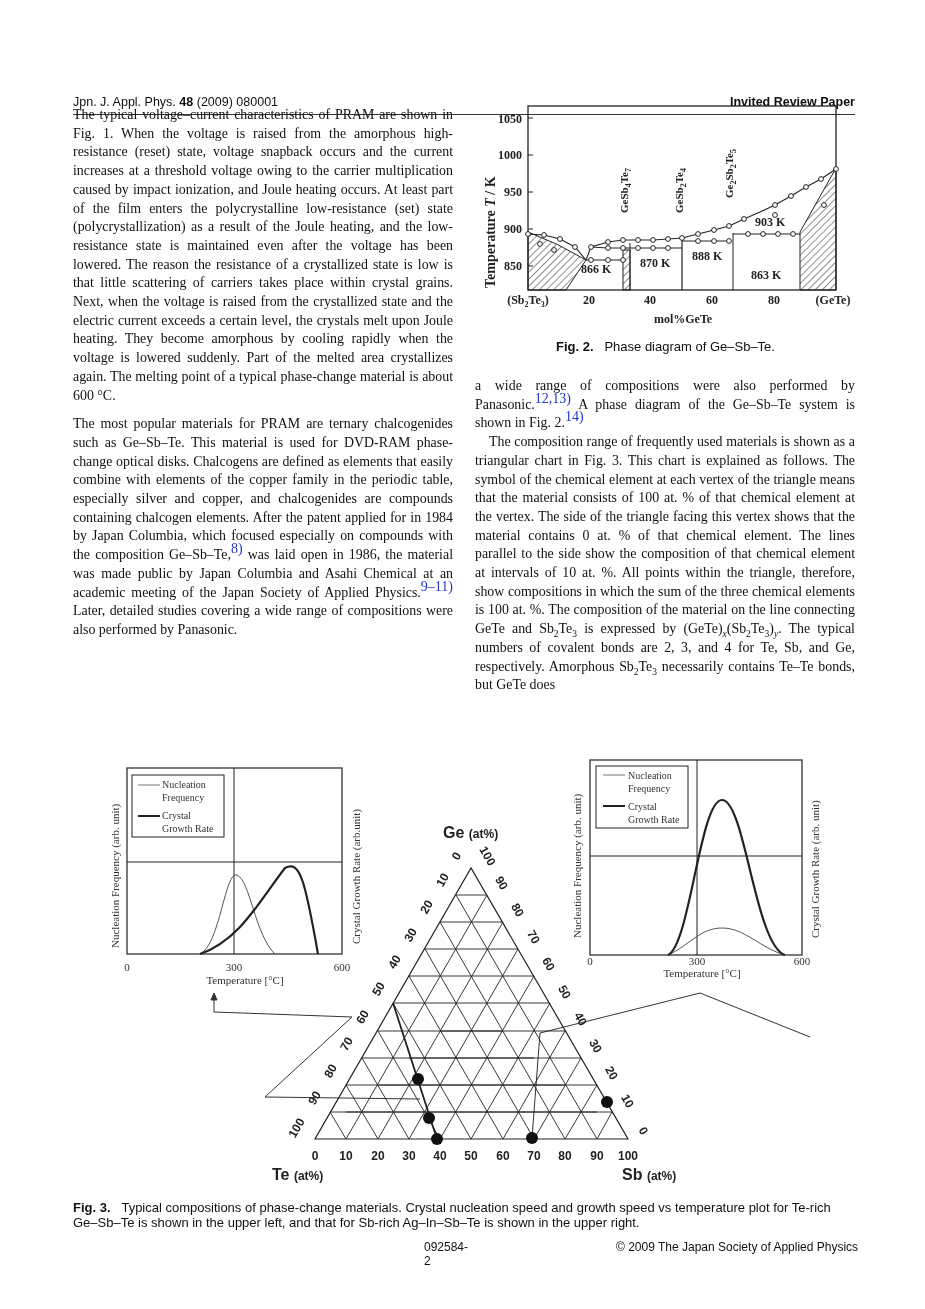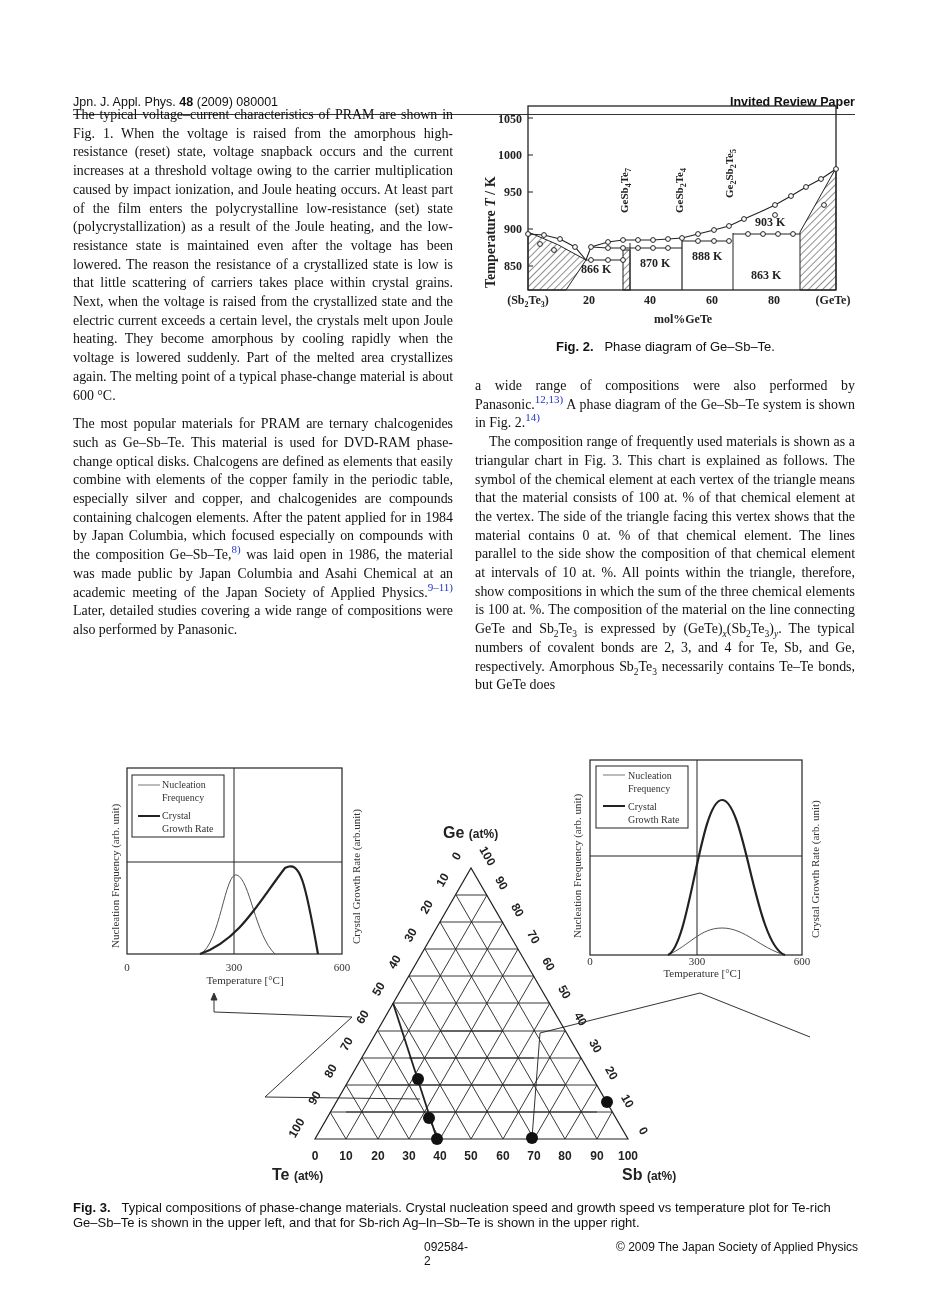--- a/index.html
+++ b/index.html
@@ -10,21 +10,21 @@
   #header .left { position:absolute; left:0; top:1px; }
   #header .right { position:absolute; right:0; top:1px; font-weight:bold; }
   .col { position:absolute; font-size:13.9px; line-height:18.7px; text-align:justify; }
   #col-left { left:73px; top:106px; width:380px; }
   #col-right { left:475px; top:377px; width:380px; }
   h2 { font-family:"Liberation Sans", sans-serif; font-size:13.5px; font-weight:bold; margin:0 0 6px 0; line-height:18px; }
   h2 .num { display:inline-block; width:26px; }
   p { margin:0; }
   p.indent { text-indent:14px; }
   .sec-gap { height:10px; }
-  sup { font-size:11px; color:#2233cc; line-height:0; }
+  sup { font-size:14px; color:#2233cc; line-height:0; }
   sub { font-size:9.5px; line-height:0; }
   .figcap { position:absolute; font-family:"Liberation Sans", sans-serif; font-size:13px; }
   #fig2-cap { left:556px; top:339px; }
   #fig3-cap { left:73px; top:1200px; width:785px; line-height:15px; }
   #footer { position:absolute; top:1240px; font-family:"Liberation Sans", sans-serif; font-size:12px; }
   #footer .pg { position:absolute; left:424px; }
   #footer .copy { position:absolute; left:616px; white-space:nowrap; }
   svg text { font-family:"Liberation Serif", serif; }
   .svgsans { font-family:"Liberation Sans", sans-serif !important; }
 </style>

